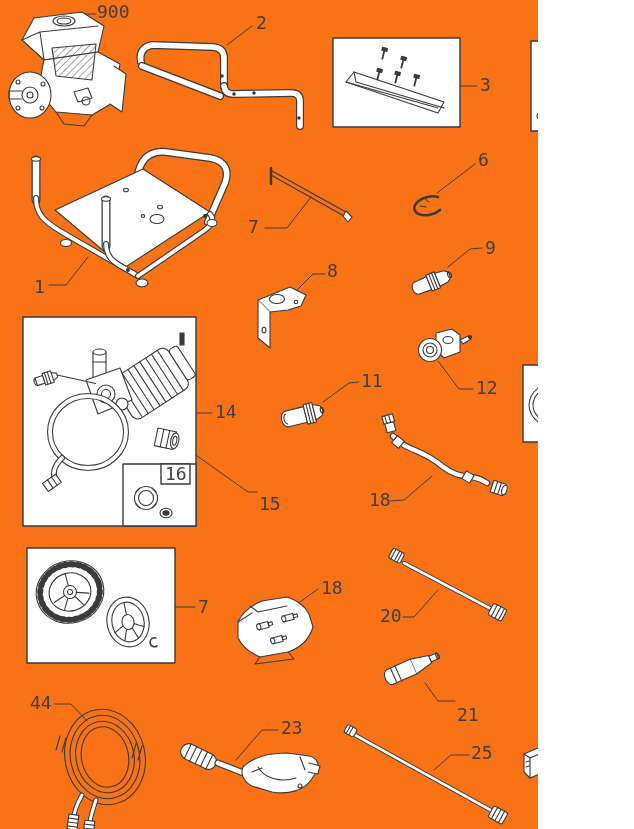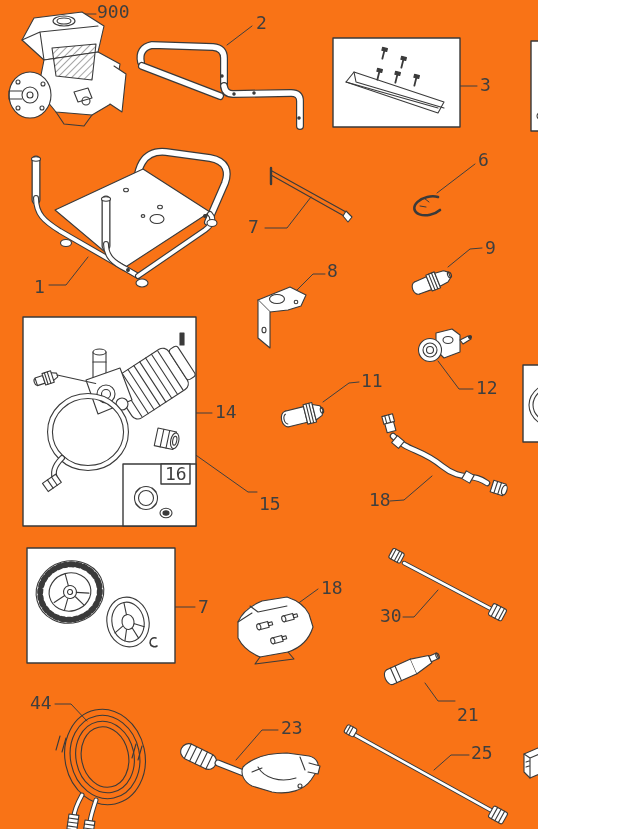--- a/index.html
+++ b/index.html
@@ -714,20 +714,20 @@
   <div class="callout" style="left:327px;top:263px">8</div>
   <div class="callout" style="left:485px;top:240px">9</div>
   <div class="callout" style="left:476px;top:380px">12</div>
   <div class="callout" style="left:361px;top:373px">11</div>
   <div class="callout" style="left:215px;top:404px">14</div>
   <div class="callout" style="left:259px;top:496px">15</div>
   <div class="callout" style="left:165px;top:466px">16</div>
   <div class="callout" style="left:198px;top:599px">7</div>
   <div class="callout" style="left:321px;top:580px">18</div>
   <div class="callout" style="left:369px;top:492px">18</div>
-  <div class="callout" style="left:380px;top:608px">30</div>
+  <div class="callout" style="left:380px;top:608px">20</div>
   <div class="callout" style="left:457px;top:707px">21</div>
   <div class="callout" style="left:471px;top:745px">25</div>
   <div class="callout" style="left:281px;top:720px">23</div>
   <div class="callout" style="left:30px;top:695px">44</div>
 </div>
 
 </div>
 
 </body></html>

